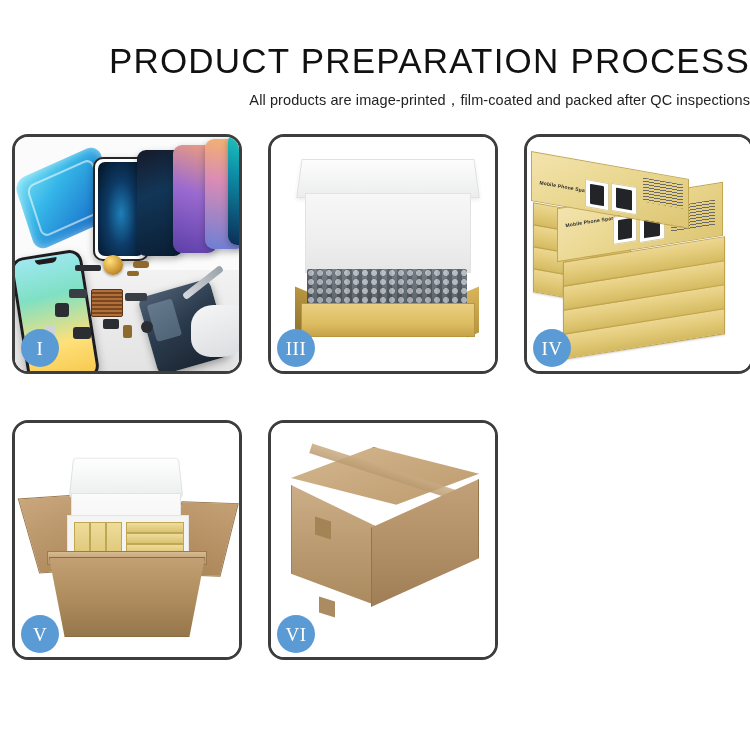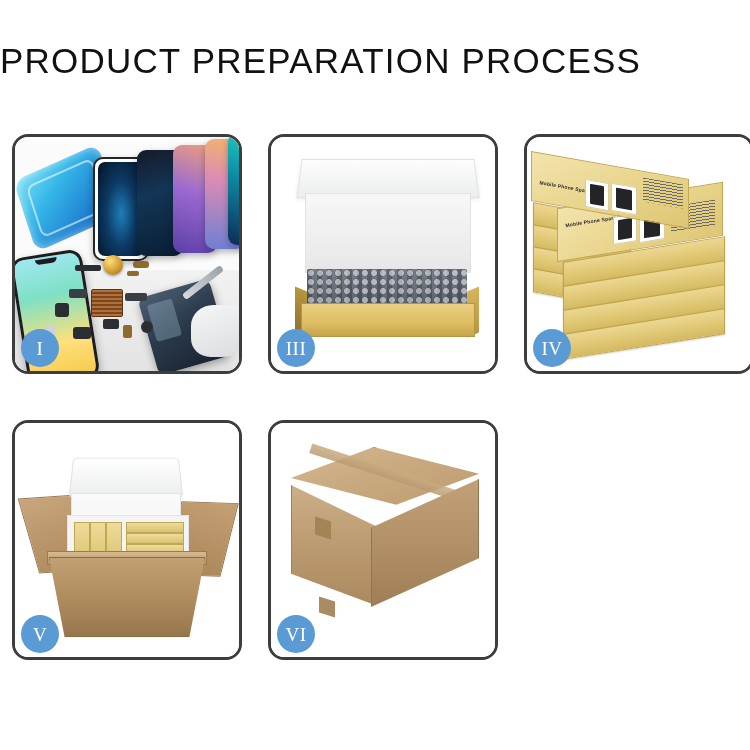--- a/index.html
+++ b/index.html
@@ -15,21 +15,21 @@
     color: #1a1a1a;
     position: relative;
   }
 
   
   .header {
     position: absolute;
     left: 0;
     top: 0;
     width: 750px;
-    text-align: left;
+    text-align: right;
   }
   .page-title {
     margin: 0;
     padding-top: 40px;
     font-size: 35px;
     line-height: 42px;
     font-weight: 400;
     letter-spacing: 1.2px;
     color: #111111;
     font-family: "Liberation Sans", sans-serif;
@@ -370,20 +370,21 @@
   .c6-tapeB{
     position:absolute; left:48px; top:176px; width:16px; height:16px;
     background:#a27f51; opacity:.9; transform: skewY(18deg);
   }
 </style>
 </head>
 <body>
 
 <div class="header">
   <h1 class="page-title">PRODUCT PREPARATION PROCESS</h1>
+  <p class="page-subtitle">All products are image-printed，film-coated and packed after QC inspections</p>
 </div>
 
 <div class="grid">
 
   <div class="card">
     <div class="card-stage">
       <div class="p1-bg"></div>
       <div class="p1-floor"></div>
 
       <div class="adhesive"></div>

